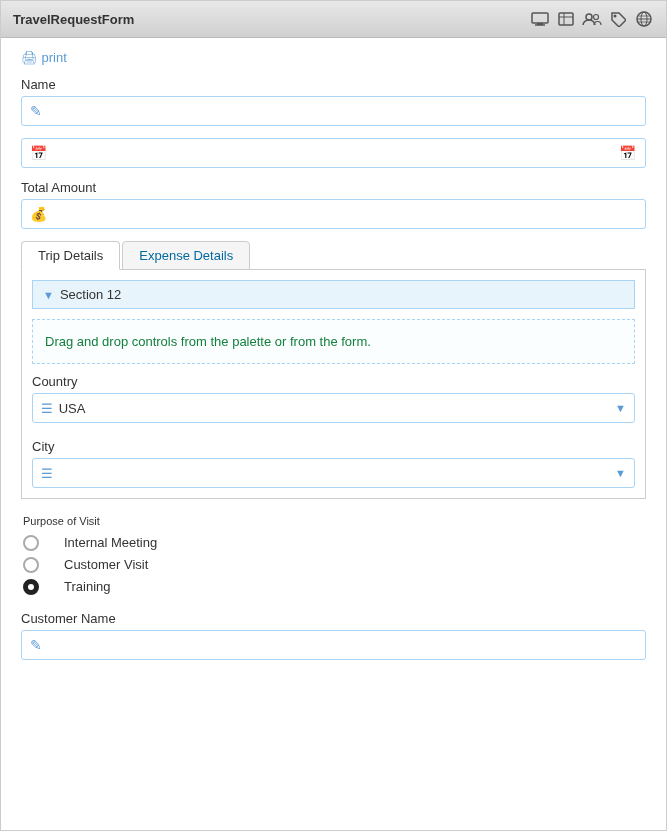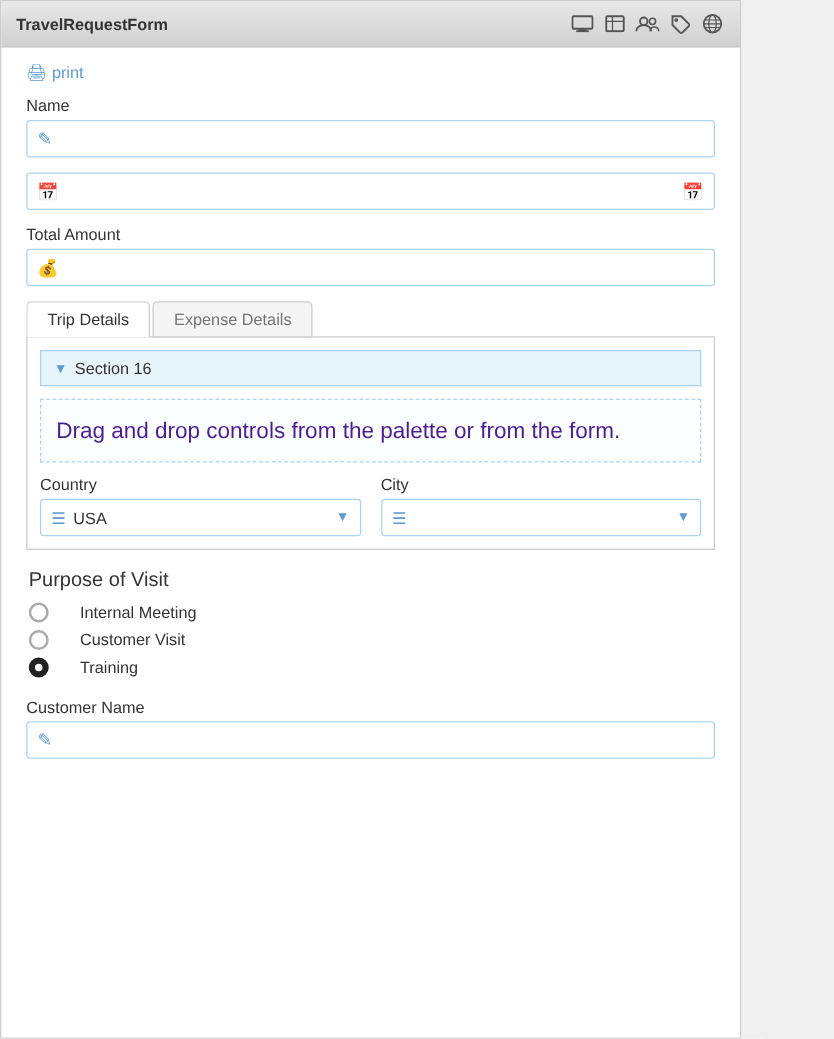--- a/index.html
+++ b/index.html
@@ -1,19 +1,19 @@
 <!DOCTYPE html>
 <html><head>
   <meta charset="utf-8">
   <style>
     * { box-sizing: border-box; margin: 0; padding: 0; }
     body { font-family: Arial, sans-serif; font-size: 13px; background: #f0f0f0; }
 
     .window {
-      width: 593px;
+      width: 667px;
       min-height: 831px;
       background: #fff;
       border: 1px solid #ccc;
     }
 
     .title-bar {
       background: linear-gradient(to bottom, #e8e8e8, #d0d0d0);
       padding: 8px 12px;
       display: flex;
       align-items: center;
@@ -98,21 +98,21 @@
       display: flex;
       border-bottom: none;
     }
 
     .tab {
       padding: 6px 16px;
       border: 1px solid #ccc;
       background: #f5f5f5;
       cursor: pointer;
       font-size: 13px;
-      color: #737373;
+      color: #0369a1;
       border-radius: 4px 4px 0 0;
       margin-right: 2px;
     }
 
     .tab.active {
       background: #fff;
       border-bottom: 1px solid #fff;
       color: #333;
       font-weight: normal;
       position: relative;
@@ -139,30 +139,31 @@
     }
 
     .section-arrow {
       color: #5b9bd5;
       font-size: 11px;
     }
 
     .drop-zone {
       border: 1px dashed #aad4f5;
       padding: 14px 12px;
-      color: #4c1d95;
-      font-size: 18px;
+      color: #15803d;
+      font-size: 13px;
       background: #fafeff;
       margin-bottom: 10px;
     }
 
     .country-city-row {
       display: flex;
       gap: 16px;
       margin-top: 4px;
+      flex-direction: column;
     }
 
     .country-field, .city-field {
       flex: 1;
     }
 
     .select-field {
       width: 100%;
       border: 1px solid #aad4f5;
       border-radius: 3px;
@@ -192,21 +193,21 @@
       color: #5b9bd5;
       font-size: 11px;
     }
 
     .purpose-section {
       margin-bottom: 16px;
       padding: 0 2px;
     }
 
     .purpose-label {
-      font-size: 16px;
+      font-size: 11px;
       color: #333;
       margin-bottom: 8px;
     }
 
     .radio-option {
       display: flex;
       align-items: flex-start;
       gap: 25px;
       margin-bottom: 6px;
       cursor: pointer;
@@ -324,21 +325,21 @@
 
     <div class="tabs-container">
       <div class="tabs-header">
         <div class="tab active">Trip Details</div>
         <div class="tab">Expense Details</div>
       </div>
       <div class="tab-content">
 
         <div class="section-header">
           <span class="section-arrow">▼</span>
-          <span>Section 16</span>
+          <span>Section 12</span>
         </div>
         <div class="drop-zone">
           <span>Drag and drop controls from the palette or from the form.</span>
         </div>
 
         <div class="country-city-row">
           <div class="country-field">
             <div class="field-label">Country</div>
             <div class="select-field">
               <div class="select-left">

